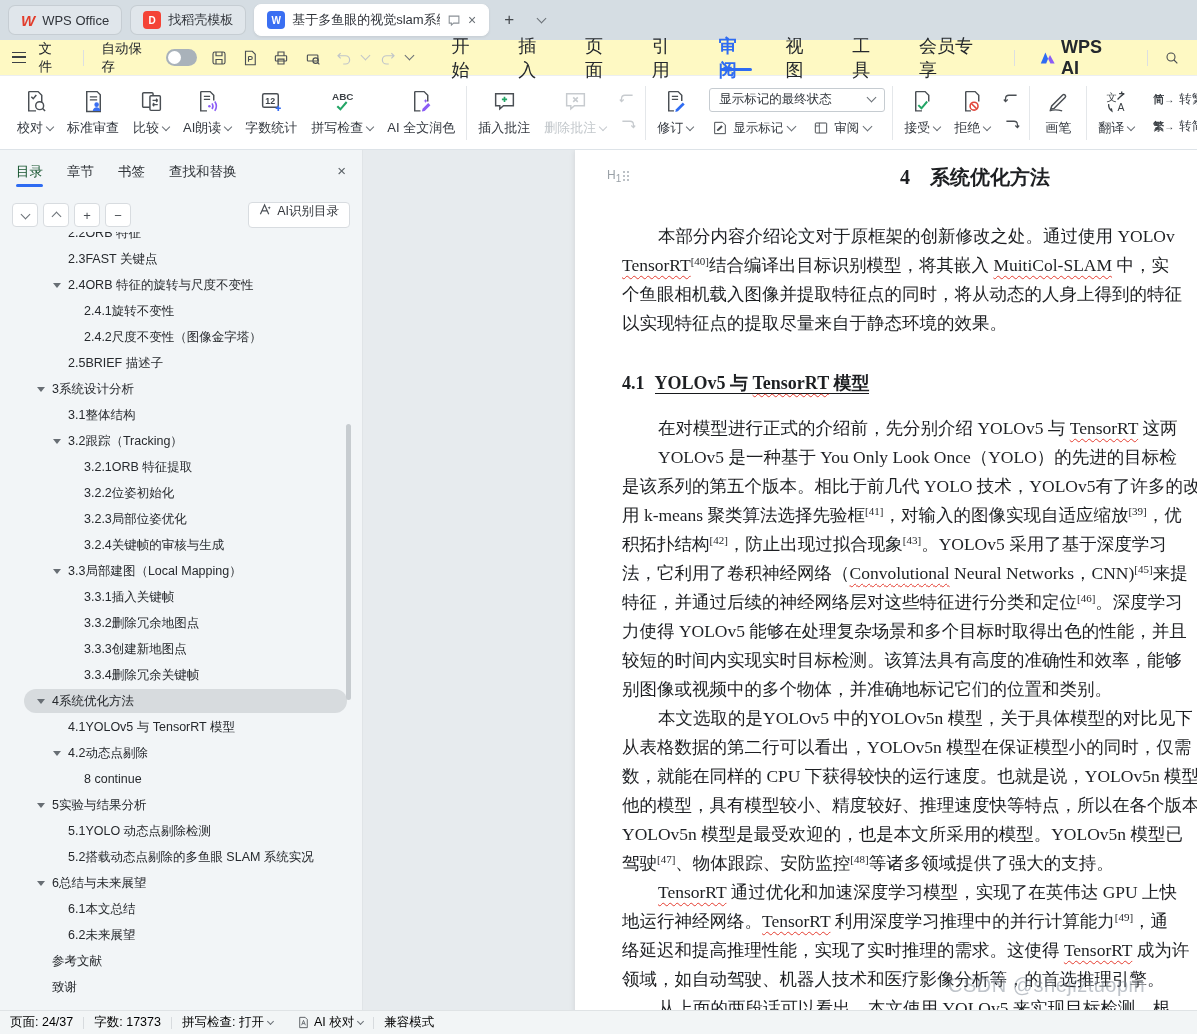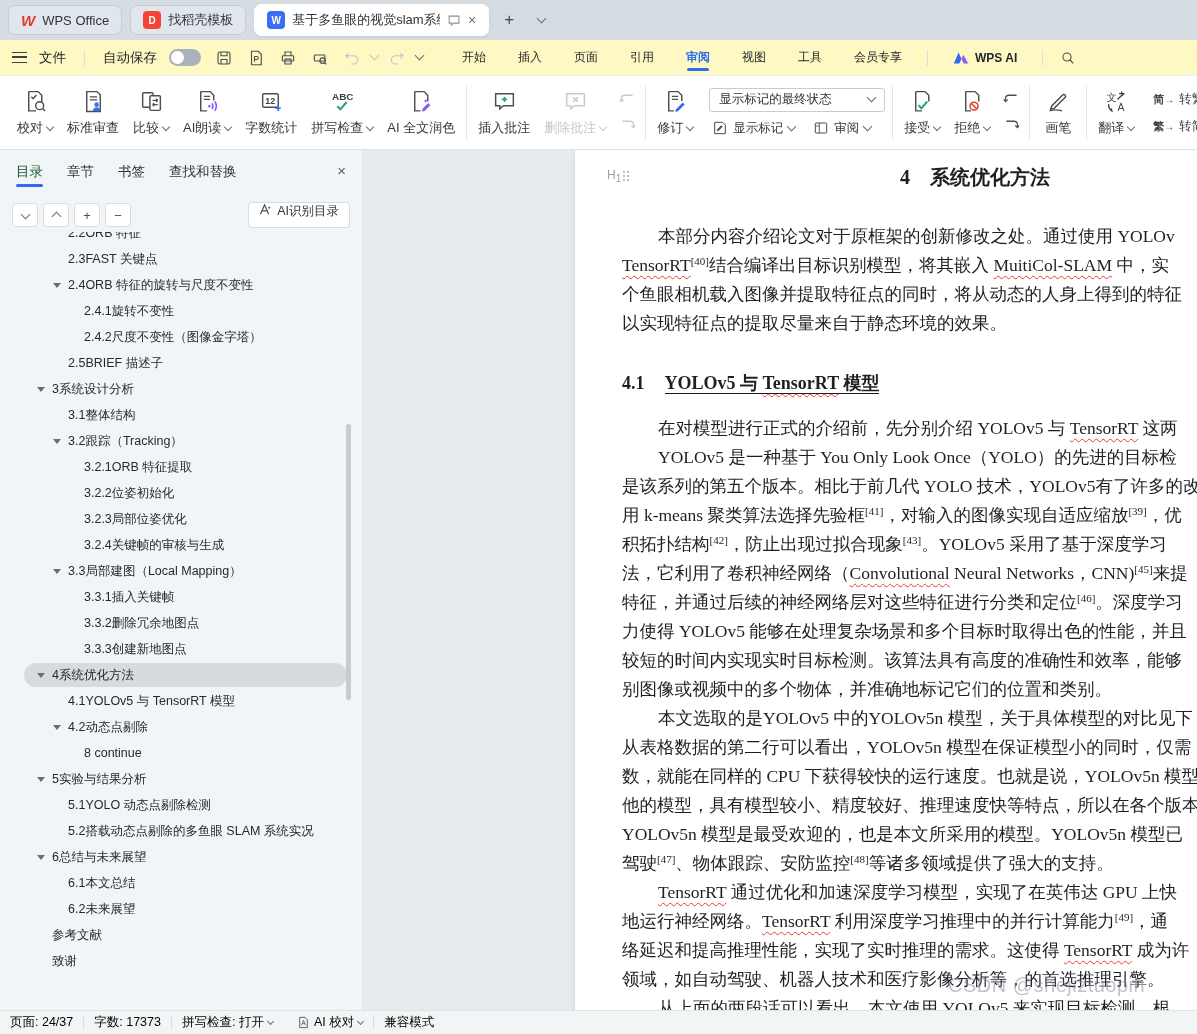--- a/index.html
+++ b/index.html
@@ -16,21 +16,21 @@
   .chv{width:7px;height:7px;display:inline-block;border-right:1.4px solid #6a7076;border-bottom:1.4px solid #6a7076;transform:rotate(45deg);margin-top:-4px}
   
   #menubar{height:36px;background:#fef9c3;display:flex;align-items:center;padding:0 12px;gap:6px;border-bottom:1px solid #eceff1}
   .ham{width:15px;height:11px;border-top:1.6px solid #3c4146;border-bottom:1.6px solid #3c4146;position:relative}
   .ham::after{content:"";position:absolute;left:0;right:0;top:3.2px;height:1.6px;background:#3c4146}
   .mlbl{font-size:13.5px;color:#24282d;padding:0 6px}
   .vdiv{width:1px;height:16px;background:#dcdfe2;margin:0 6px}
   .toggle{width:32px;height:17px;border-radius:9px;background:#a9b2ba;position:relative;margin:0 4px}
   .toggle::after{content:"";position:absolute;left:2px;top:2px;width:13px;height:13px;background:#fff;border-radius:50%}
   .qico{width:26px;height:24px;display:flex;align-items:center;justify-content:center}
-  .menu-item{font-size:12px;color:#24282d;padding:0 13px;height:31px;display:flex;align-items:center;position:relative}
+  .menu-item{font-size:18px;color:#24282d;padding:0 13px;height:31px;display:flex;align-items:center;position:relative}
   .menu-item.active{color:#2e6bf2;font-weight:bold}
   .menu-item.active::after{content:"";position:absolute;left:14px;right:14px;bottom:2px;height:3px;border-radius:2px;background:#2e6bf2}
   
   #ribbon{height:74px;background:#fff;border-bottom:1px solid #dde3e8;display:flex;align-items:center;padding:2px 6px;overflow:hidden}
   .rgroup{display:flex;align-items:center;gap:2px;padding:0 5px;height:64px}
   .rsep{width:1px;height:54px;background:#e4e7ea;flex:0 0 auto}
   .rbtn{display:flex;flex-direction:column;align-items:center;justify-content:center;gap:5px;padding:3px 6px;border-radius:4px;min-width:46px}
   .rlbl{font-size:13px;color:#343940;display:flex;align-items:center;white-space:nowrap}
   .rlbl .chv{width:6px;height:6px;margin-left:4px;margin-top:-2px}
   .dis .rlbl{color:#c2c7cb}
@@ -71,21 +71,21 @@
   #h1marker .hm{font-size:12px}
   .dots{width:2px;height:2px;background:#a6adb3;border-radius:50%;box-shadow:4px 0 0 #a6adb3,0 4px 0 #a6adb3,4px 4px 0 #a6adb3,0 8px 0 #a6adb3,4px 8px 0 #a6adb3;margin-top:-8px}
   #doclines{font-family:"Liberation Serif","DejaVu Serif",serif;color:#1d1f22}
   .dline{height:29px;line-height:29px;font-size:17.5px;white-space:nowrap}
   .dline.h1{height:30px;line-height:30px;text-align:center;font-size:20px;font-weight:bold;margin-bottom:30px}
   .dline.h2{height:30px;line-height:30px;font-size:18px;font-weight:bold;margin-top:30px;margin-bottom:16px}
   .dline.ind{text-indent:36px}
   .sup{font-size:11px;vertical-align:6px;line-height:0}
   .sq{text-decoration:underline;text-decoration-style:wavy;text-decoration-color:#e43d30;text-decoration-thickness:1px;text-underline-offset:4px}
   .u{border-bottom:1.5px solid #17191c}
-  .gap{margin-right:20px}
+  .gap{margin-right:10px}
   #watermark{position:absolute;left:585px;top:824px;font-size:20px;color:rgba(125,136,147,.5);letter-spacing:.5px;z-index:6}
   
   #statusbar{position:absolute;left:0;right:0;bottom:0;height:24px;background:#f2f5f6;border-top:1px solid #dfe3e5;display:flex;align-items:center;padding:0 10px;font-size:12.5px;color:#000000;gap:10px}
   .sdiv{width:1px;height:12px;background:#d7dbde}
   .sitem{display:flex;align-items:center;gap:4px;white-space:nowrap}
   .sitem .chv{width:5px;height:5px;margin-top:-2px}
   svg{display:block}
 </style>
 </head>
 <body>
@@ -494,20 +494,23 @@
           <span class="lbl">3.3局部建图（Local Mapping）</span>
         </div>
         <div class="ti l3">
           <span class="lbl">3.3.1插入关键帧</span>
         </div>
         <div class="ti l3">
           <span class="lbl">3.3.2删除冗余地图点</span>
         </div>
         <div class="ti l3">
           <span class="lbl">3.3.3创建新地图点</span>
+        </div>
+        <div class="ti l3">
+          <span class="lbl">3.3.4删除冗余关键帧</span>
         </div>
         <div class="ti l1 sel">
           <span class="caret"></span>
           <span class="lbl">4系统优化方法</span>
         </div>
         <div class="ti l2">
           <span class="lbl">4.1YOLOv5 与 TensorRT 模型</span>
         </div>
         <div class="ti l2">
           <span class="caret"></span>

